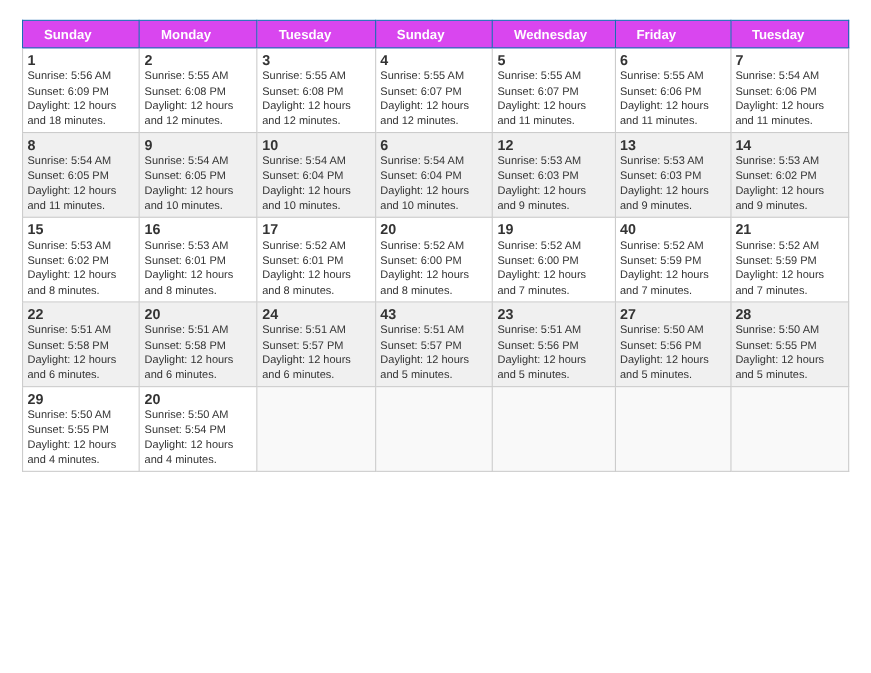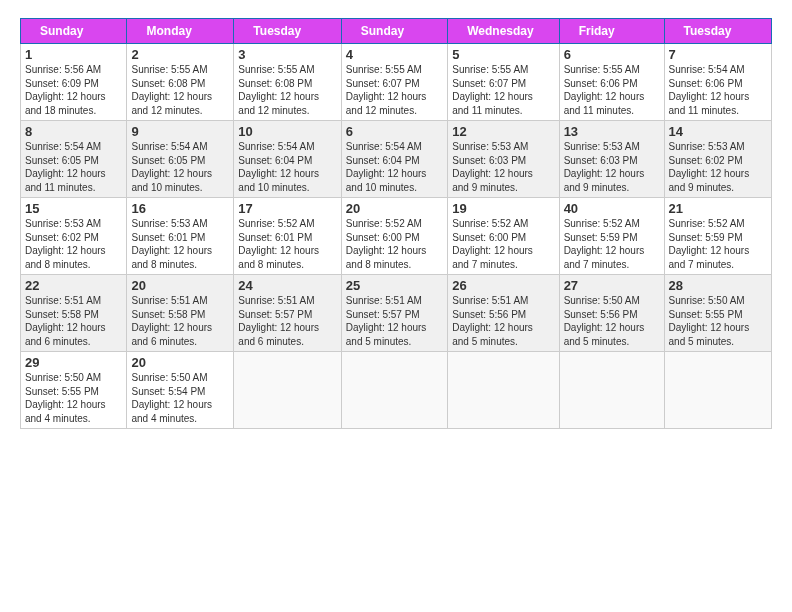--- a/index.html
+++ b/index.html
@@ -332,30 +332,30 @@
           <td>
         <span class="day-num">24</span>
         <div class="day-info">
           <span>Sunrise: 5:51 AM</span><br>
           <span>Sunset: 5:57 PM</span><br>
           <span>Daylight: 12 hours</span><br>
           <span>and 6 minutes.</span>
         </div>
       </td>
           <td>
-        <span class="day-num">25</span>
+        <span class="day-num">43</span>
         <div class="day-info">
           <span>Sunrise: 5:51 AM</span><br>
           <span>Sunset: 5:57 PM</span><br>
           <span>Daylight: 12 hours</span><br>
           <span>and 5 minutes.</span>
         </div>
       </td>
           <td>
-        <span class="day-num">26</span>
+        <span class="day-num">23</span>
         <div class="day-info">
           <span>Sunrise: 5:51 AM</span><br>
           <span>Sunset: 5:56 PM</span><br>
           <span>Daylight: 12 hours</span><br>
           <span>and 5 minutes.</span>
         </div>
       </td>
           <td>
         <span class="day-num">27</span>
         <div class="day-info">

